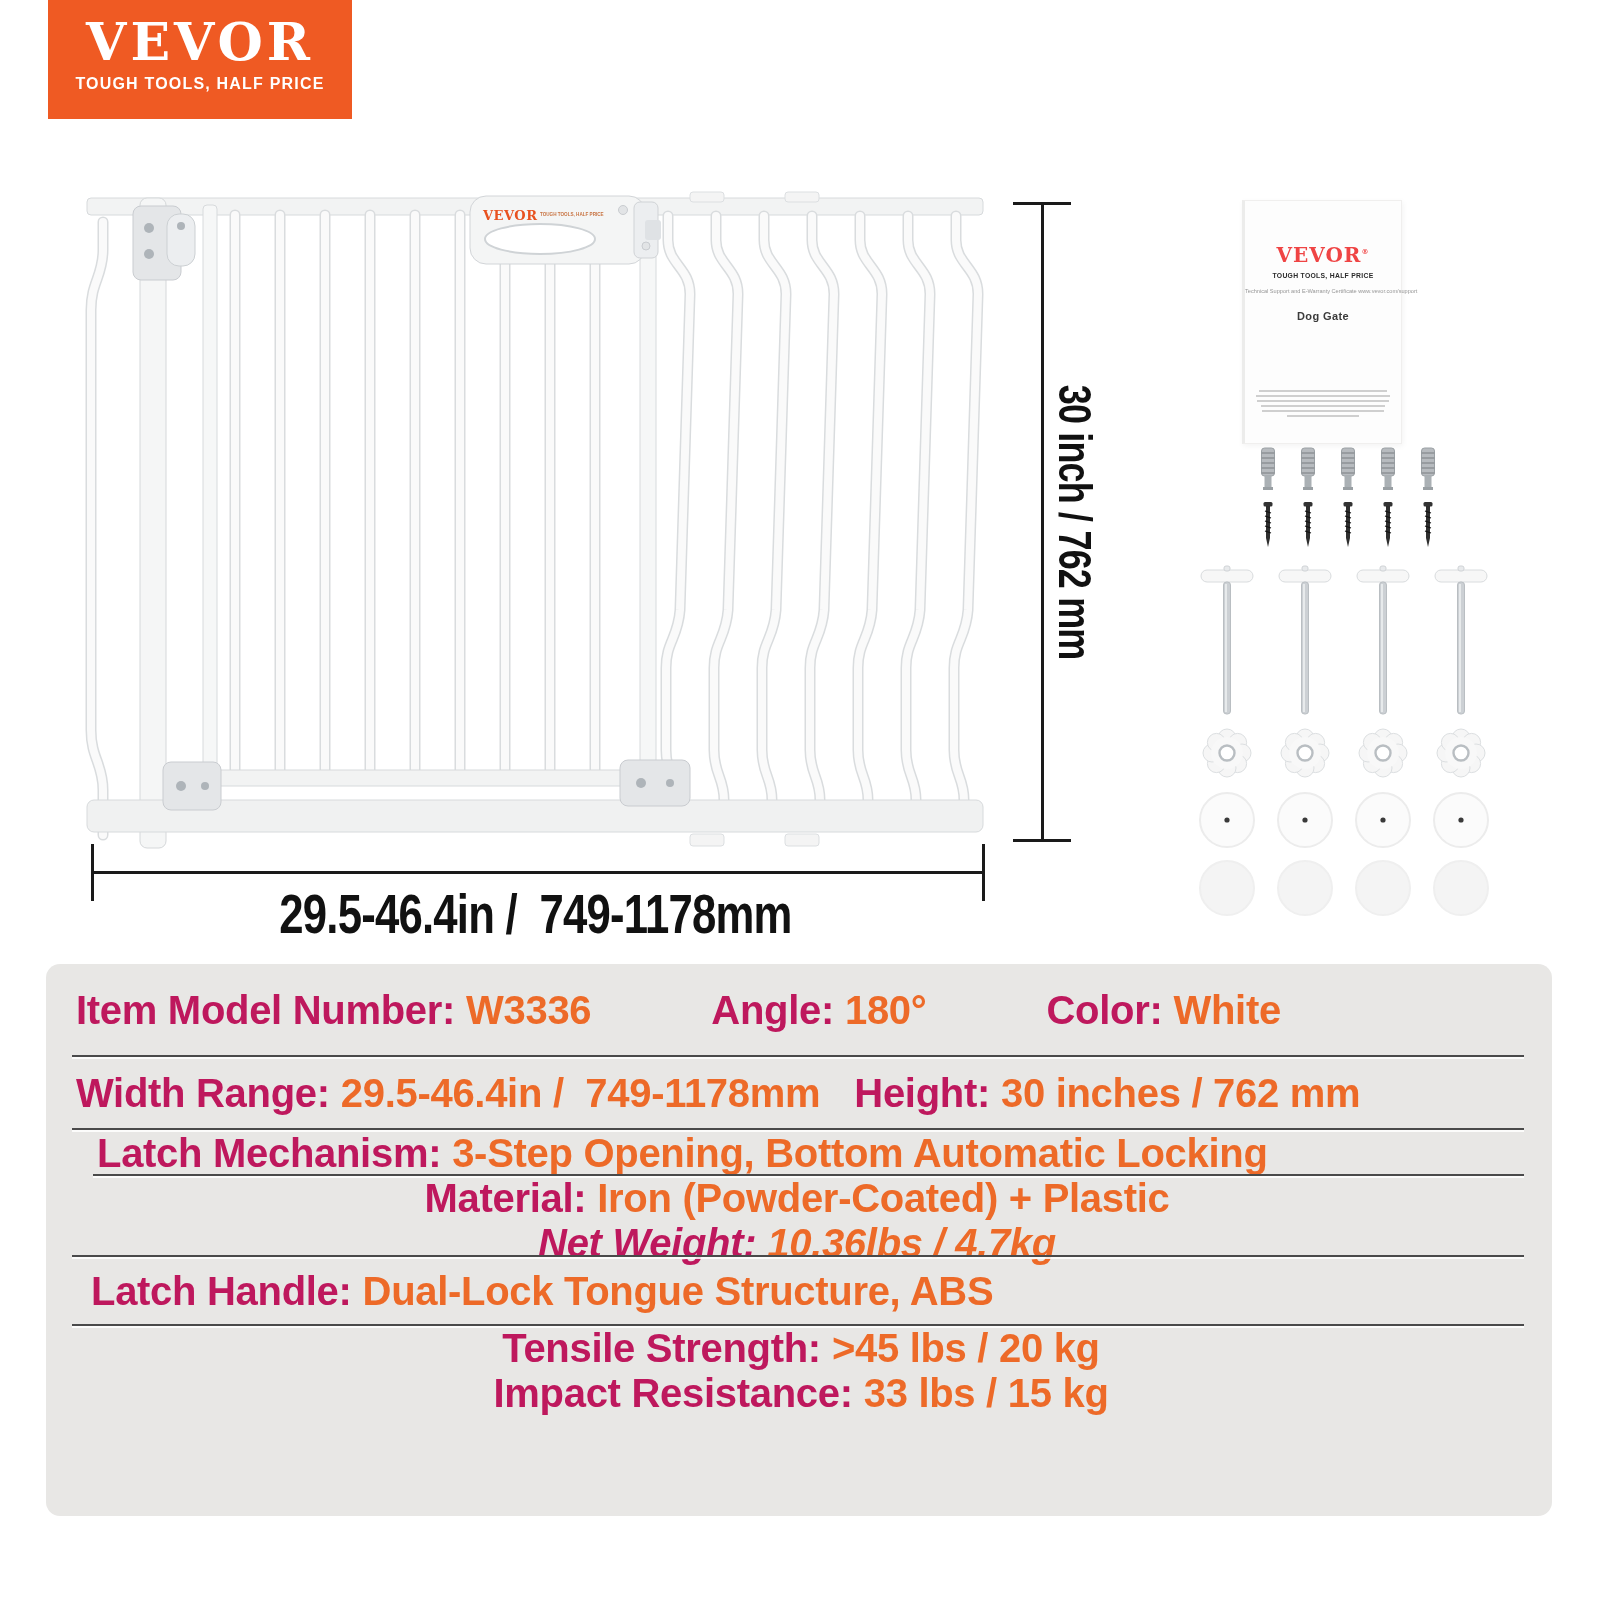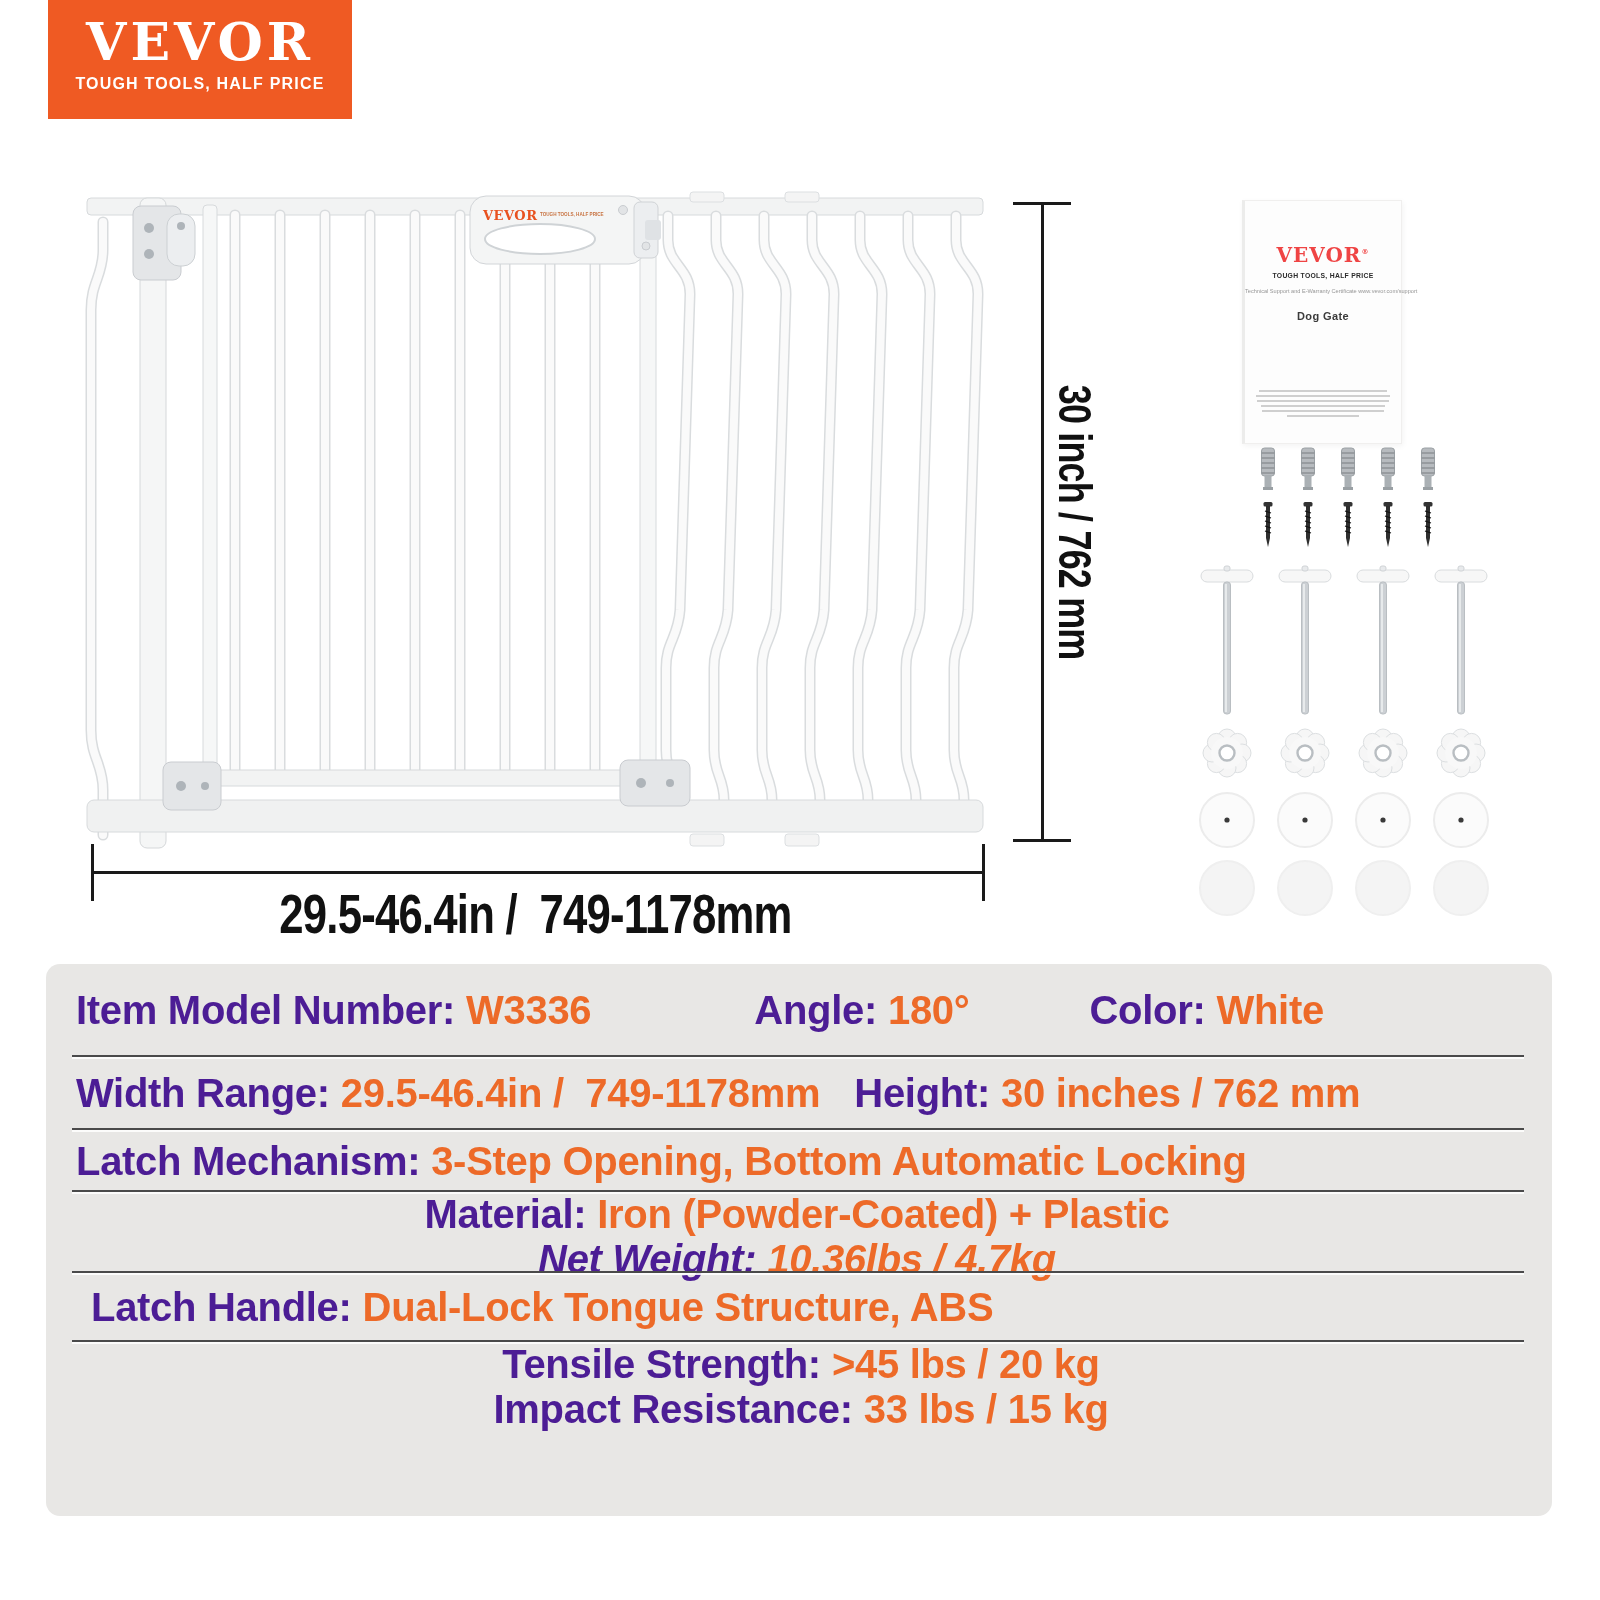--- a/index.html
+++ b/index.html
@@ -39,21 +39,21 @@
 
   .hardware{position:absolute;left:1180px;top:440px;width:380px;height:490px;}
 
   
   .spec{position:absolute;left:46px;top:964px;width:1506px;height:552px;background:#E8E7E5;
         border-radius:14px;}
   .spec-row{position:relative;display:flex;align-items:center;padding-left:30px;
             font-weight:700;font-size:40px;letter-spacing:-.3px;white-space:nowrap;}
   .spec-row .sep{position:absolute;left:26px;right:28px;bottom:0;height:2px;background:#4a4a4a;
                  box-shadow:0 2px 0 rgba(255,255,255,.85);}
-  .pair .lab{color:#4c1d95;margin-right:11px;}
+  .pair .lab{color:#be185d;margin-right:11px;}
   .pair .val{color:#ED6A28;white-space:pre;}
 </style>
 </head>
 <body>
 
 <div class="canvas">
 
   <header class="logo" id="logo-box" style="background: rgb(239, 90, 35);">
     <div class="logo-word">VEVOR</div>
     <div class="logo-tag">TOUGH TOOLS, HALF PRICE</div>
@@ -244,30 +244,30 @@
         <use href="#shape-wall-pad" xlink:href="#shape-wall-pad" transform="translate(47,448)"></use>
         <use href="#shape-wall-pad" xlink:href="#shape-wall-pad" transform="translate(125,448)"></use>
         <use href="#shape-wall-pad" xlink:href="#shape-wall-pad" transform="translate(203,448)"></use>
         <use href="#shape-wall-pad" xlink:href="#shape-wall-pad" transform="translate(281,448)"></use>
       </g>
   </svg>
 
   <section class="spec" id="spec-root">
       <div class="spec-row" style="height: 93px;">
         <span class="pair" style="margin-right: 120px;"><span class="lab">Item Model Number:</span><span class="val" style="color: rgb(237, 106, 40);">W3336</span></span>
-        <span class="pair" style="margin-right: 120px; margin-left: 43px;"><span class="lab">Angle:</span><span class="val" style="color: rgb(237, 106, 40);">180°</span></span>
+        <span class="pair" style="margin-right: 120px;"><span class="lab">Angle:</span><span class="val" style="color: rgb(237, 106, 40);">180°</span></span>
         <span class="pair" style="margin-right: 120px;"><span class="lab">Color:</span><span class="val" style="color: rgb(237, 106, 40);">White</span></span>
         <span class="sep"></span>
       </div>
       <div class="spec-row" style="height: 73px;">
         <span class="pair" style="margin-right: 34px;"><span class="lab">Width Range:</span><span class="val" style="color: rgb(237, 106, 40);">29.5-46.4in /  749-1178mm</span></span>
         <span class="pair" style="margin-right: 34px;"><span class="lab">Height:</span><span class="val" style="color: rgb(237, 106, 40);">30 inches / 762 mm</span></span>
         <span class="sep"></span>
       </div>
-      <div class="spec-row" style="height: 62px;">
+      <div class="spec-row" style="height: 46px; margin-left: 21px;">
         <span class="pair" style="margin-right: 34px;"><span class="lab">Latch Mechanism:</span><span class="val" style="color: rgb(237, 106, 40);">3-Step Opening, Bottom Automatic Locking</span></span>
         <span class="sep"></span>
       </div>
       <div class="spec-row" style="height: 81px; flex-direction: column;">
         <span class="pair" style="margin-right: 34px;"><span class="lab">Material:</span><span class="val" style="color: rgb(237, 106, 40);">Iron (Powder-Coated) + Plastic</span></span>
         <span class="pair" style="margin-right: 34px; font-style: italic;"><span class="lab">Net Weight:</span><span class="val" style="color: rgb(237, 106, 40);">10.36lbs / 4.7kg</span></span>
         <span class="sep"></span>
       </div>
       <div class="spec-row" style="height: 69px; padding-left: 45px;">
         <span class="pair" style="margin-right: 34px;"><span class="lab">Latch Handle:</span><span class="val" style="color: rgb(237, 106, 40);">Dual-Lock Tongue Structure, ABS</span></span>

